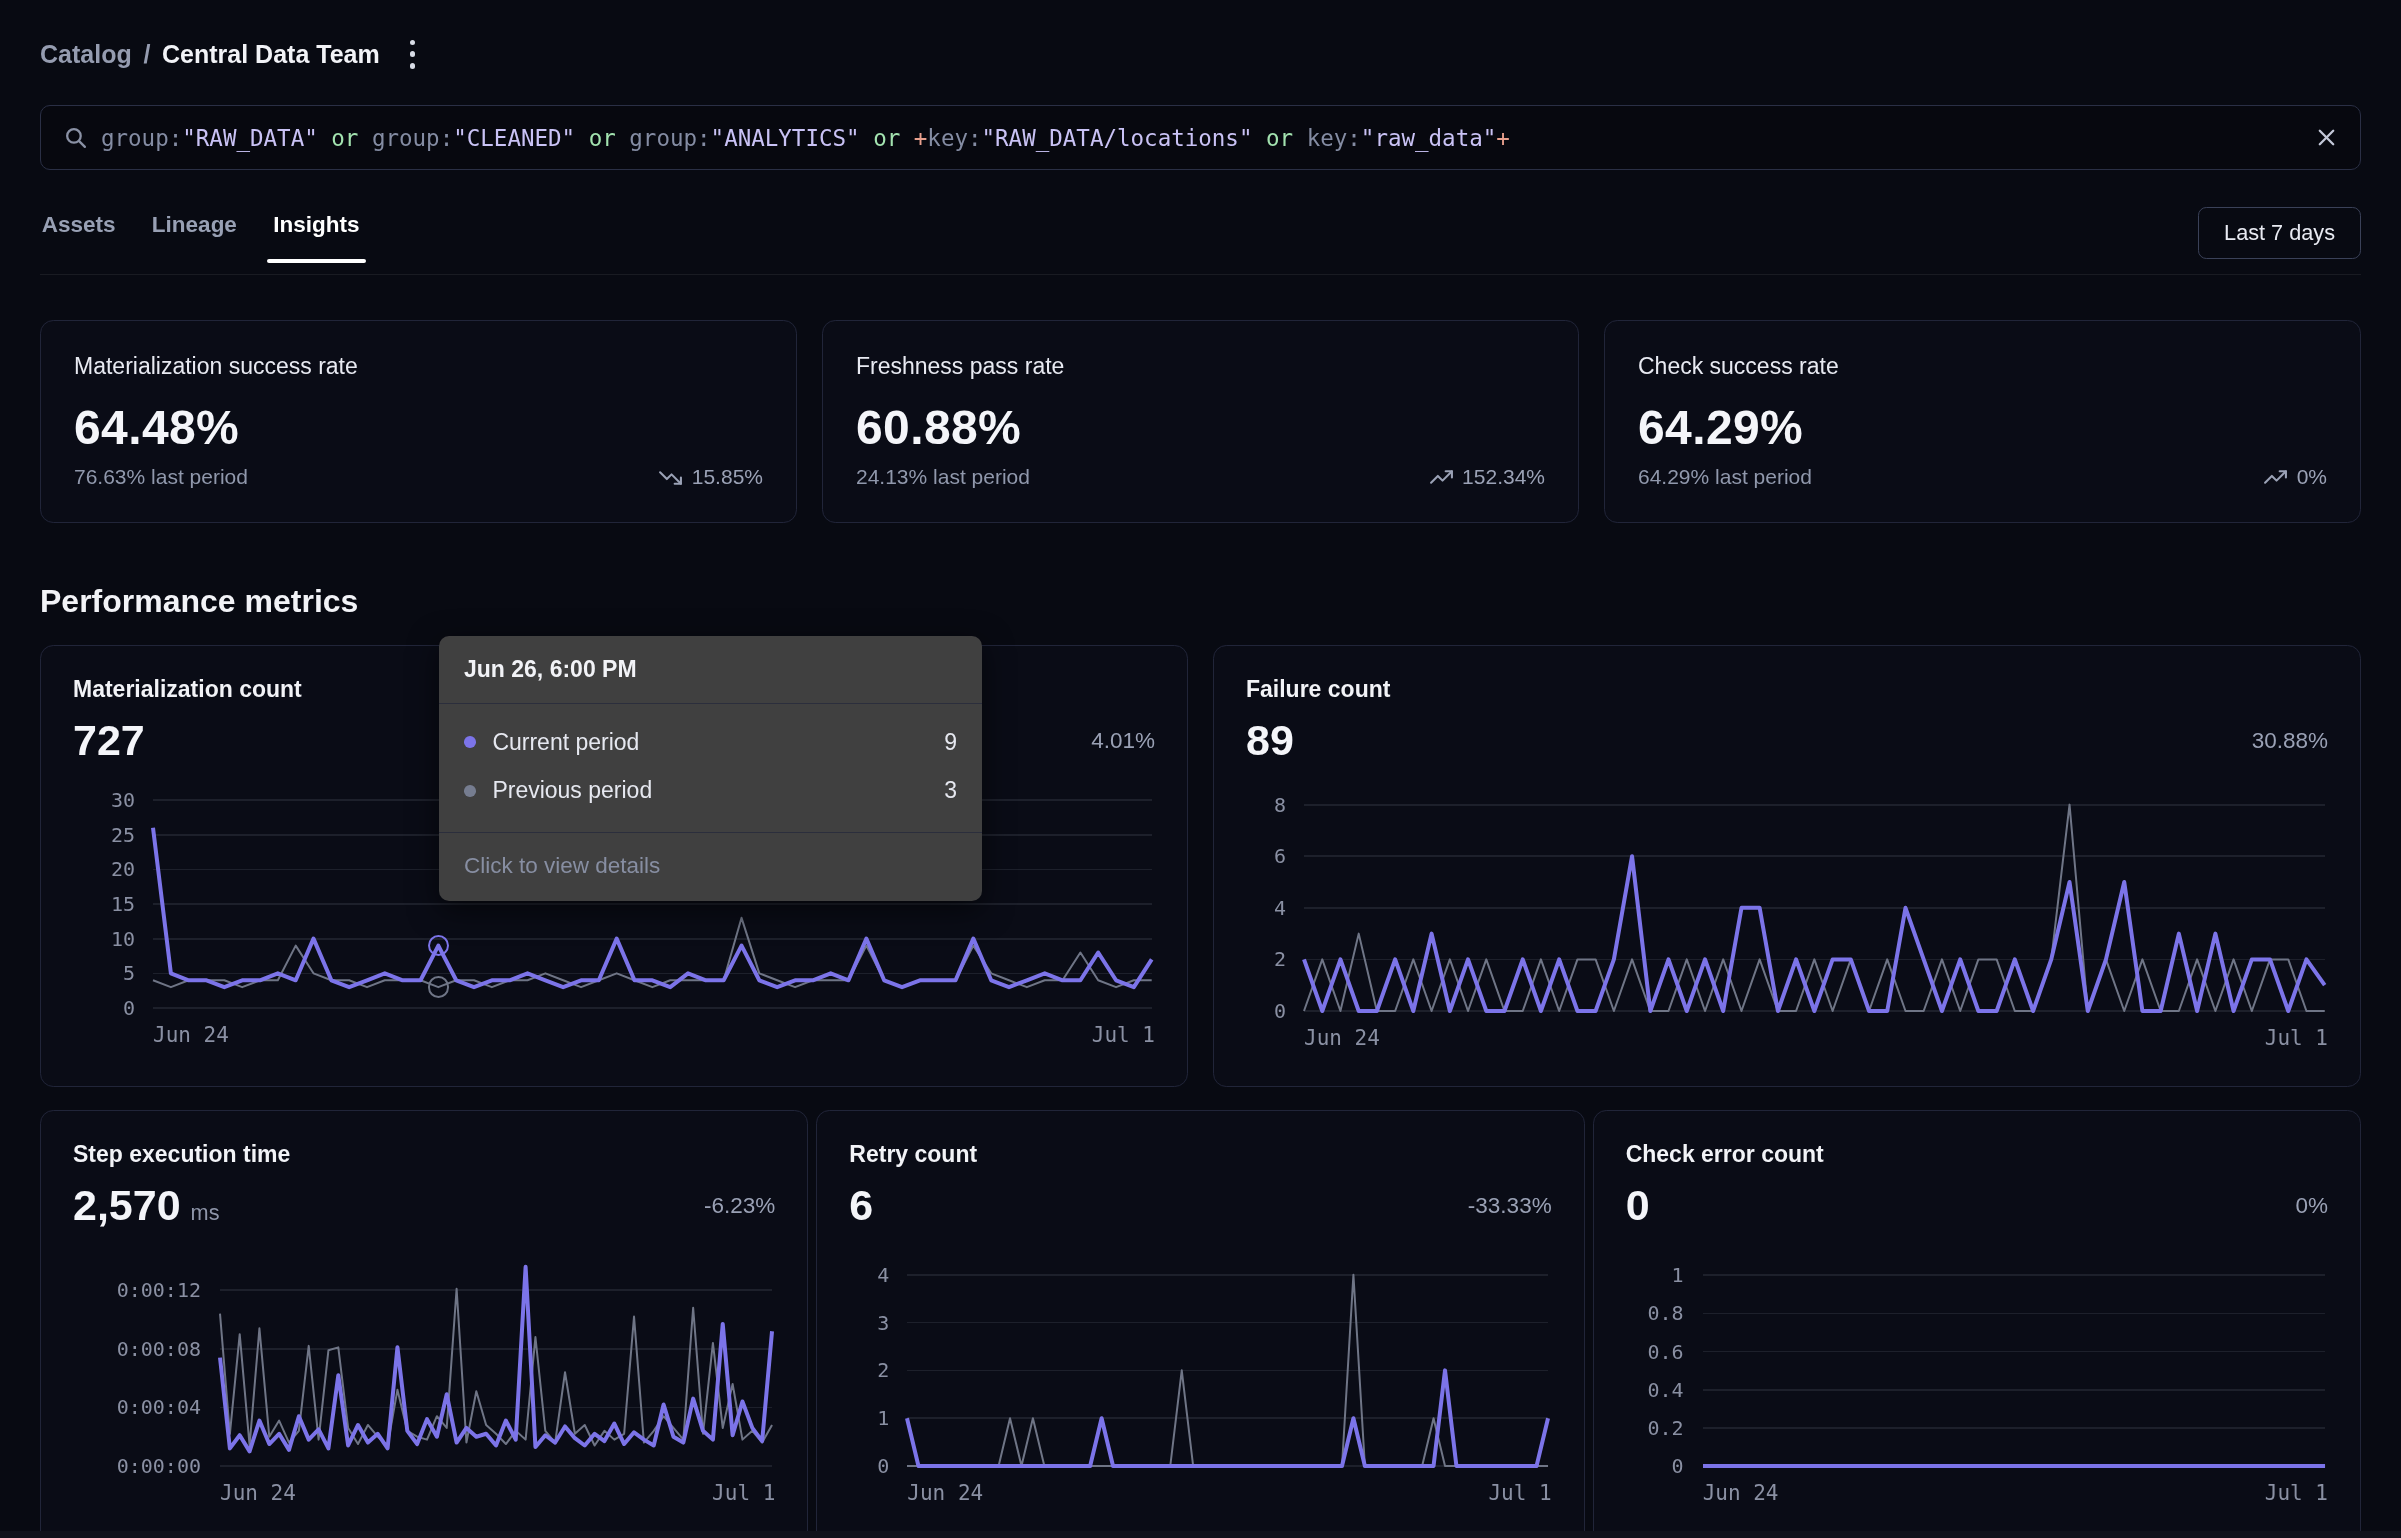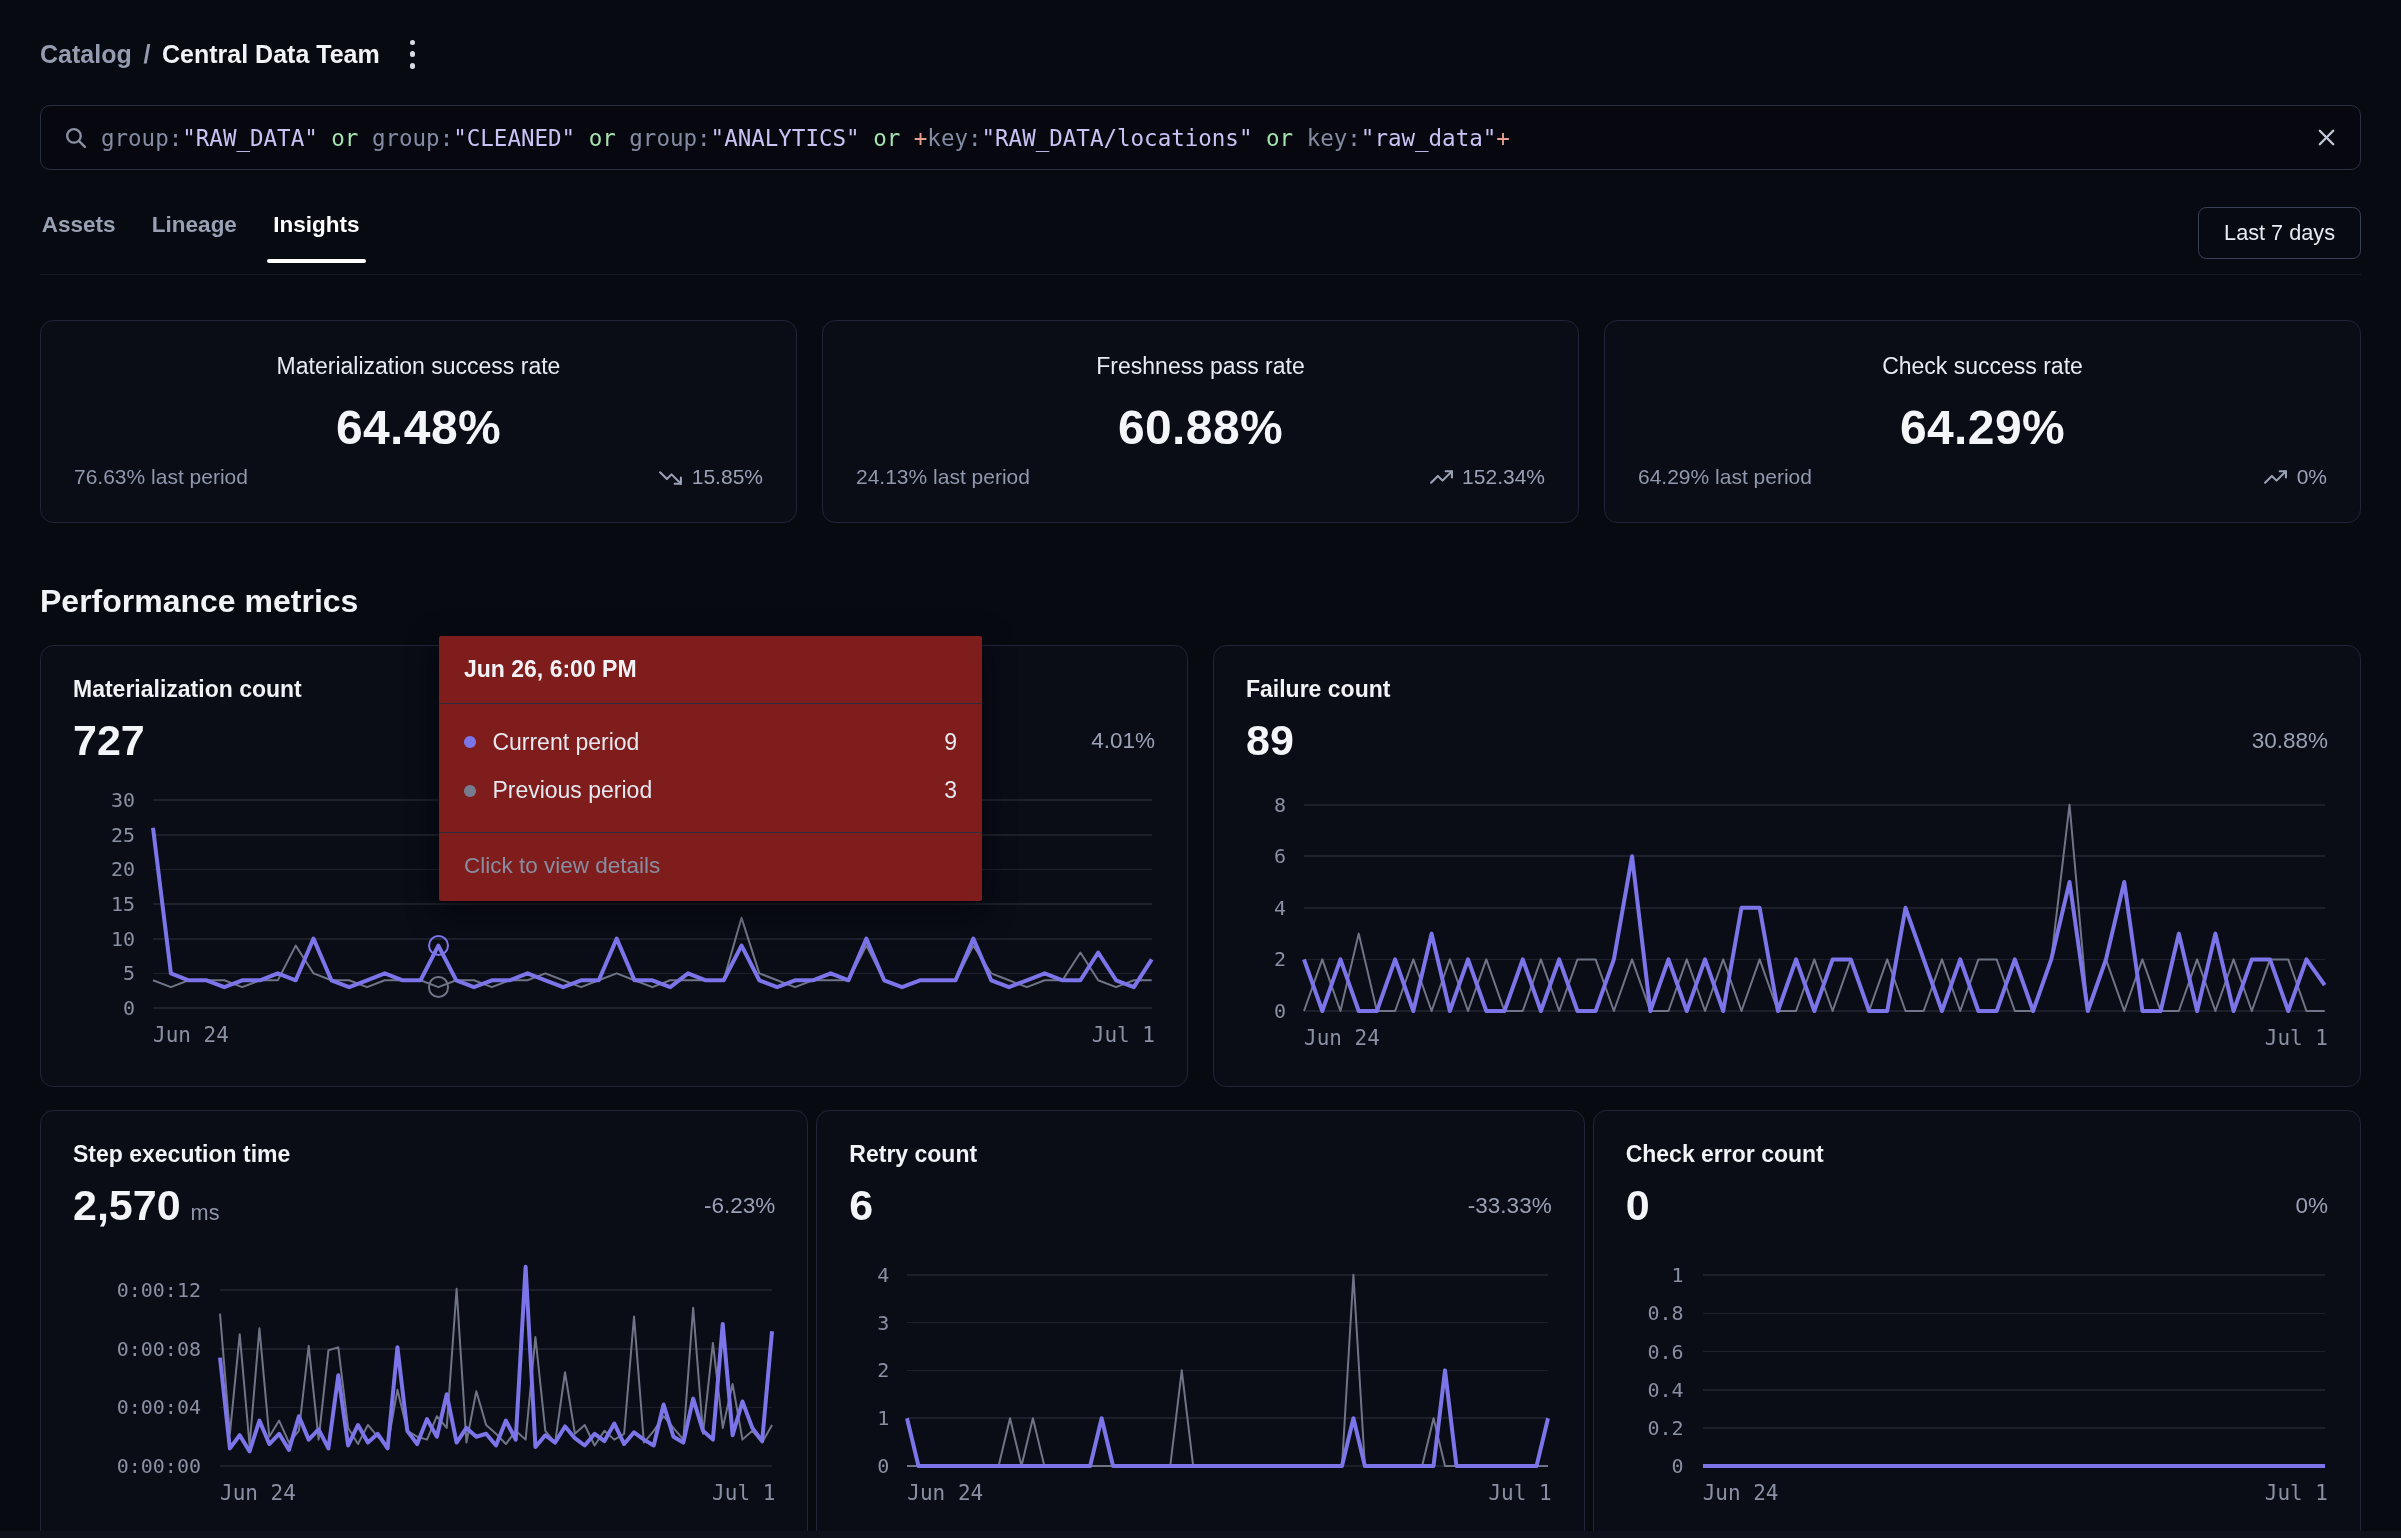--- a/index.html
+++ b/index.html
@@ -27,21 +27,21 @@
   
   .tabs-row { margin-top:37px; display:flex; align-items:flex-start; justify-content:space-between; border-bottom:1.7px solid rgba(255,255,255,0.07); }
   .tabs { display:flex; gap:33px; }
   .tab { font-size:22.5px; font-weight:600; color:#98A0B4; padding:5px 1.7px 23px; position:relative; cursor:pointer; }
   .tab.active { color:#FFFFFF; }
   .tab.active::after { content:""; position:absolute; left:-5px; right:-5px; bottom:-1.7px; height:4.2px; background:#FFFFFF; border-radius:2.5px; }
   .time-filter { border:1.7px solid #3A4158; border-radius:8.3px; padding:11.7px 25px; font-size:21.7px; color:#E8EAF2; cursor:pointer; margin-bottom:15px; background:transparent; }
 
   
   .summary-grid { margin-top:45px; display:grid; grid-template-columns:repeat(3,1fr); gap:25px; }
-  .summary-card { height:203px; background:#0A0C16; border:1.7px solid #212539; border-radius:13.3px; padding:32px 33px; display:flex; flex-direction:column;text-align:center; }
+  .summary-card { height:203px; background:#0A0C16; border:1.7px solid #212539; border-radius:13.3px; padding:32px 33px; display:flex; flex-direction:column; }
   .summary-title { font-size:23px; font-weight:500; color:#E8EAF2; }
   .summary-value { font-size:48px; font-weight:700; color:#F4F5F9; margin-top:20px; letter-spacing:0.4px; }
   .summary-footer { margin-top:auto; display:flex; justify-content:space-between; align-items:center; font-size:21px; color:#9098AC; }
   .trend { display:flex; align-items:center; gap:8.3px; color:#9BA2B6; }
   .trend svg { width:25px; height:25px; }
   .trend-down svg { transform:scaleY(-1); }
 
   
   .section-title { margin-top:60px; font-size:32px; font-weight:600; color:#F2F3F7; }
 
@@ -59,21 +59,21 @@
   .chart-delta { font-size:22.5px; color:#9AA1B5; }
 
   .plot { position:relative; margin-top:28px; }
   .gridline { position:absolute; left:0; right:0; height:1.7px; background:rgba(140,148,170,0.15); }
   .tick-label { position:absolute; top:50%; transform:translateY(-50%); text-align:right; font-family:"DejaVu Sans Mono", monospace; font-size:20px; color:#8A90A3; }
   .plot-svg { position:absolute; inset:0; width:100%; height:100%; overflow:visible; }
   .x-labels { display:flex; justify-content:space-between; margin-top:15px; font-family:"DejaVu Sans Mono", monospace; font-size:21px; color:#8A90A3; }
   .ring { position:absolute; width:21.7px; height:21.7px; border-radius:50%; border:2.5px solid; z-index:5; }
 
   
-  .tooltip { position:absolute; left:398px; top:-10px; width:543px; background:#7f1d1d; border-radius:2px; box-shadow:0 8.3px 30px rgba(0,0,0,0.55); z-index:30; }
+  .tooltip { position:absolute; left:398px; top:-10px; width:543px; background:#404040; border-radius:10px; box-shadow:0 8.3px 30px rgba(0,0,0,0.55); z-index:30; }
   .tooltip-header { padding:20px 25px; font-size:23px; font-weight:700; color:#F2F3F7; border-bottom:1.7px solid #2B2E3C; }
   .tooltip-body { padding:25px 25px 28px; display:flex; flex-direction:column; gap:21.7px; border-bottom:1.7px solid #2B2E3C; }
   .tooltip-row { display:flex; align-items:center; gap:16.7px; font-size:23px; color:#E6E8F0; }
   .dot { width:11.7px; height:11.7px; border-radius:50%; flex:none; }
   .dot-current { background:#7C74E9; }
   .dot-previous { background:#767D90; }
   .tooltip-value { margin-left:auto; }
   .tooltip-footer { padding:20px 25px 21.7px; font-size:22.5px; color:#878EA2; }
 
   .bottom-strip { position:absolute; left:0; right:0; bottom:0; height:6.7px; background:#10121B; }

